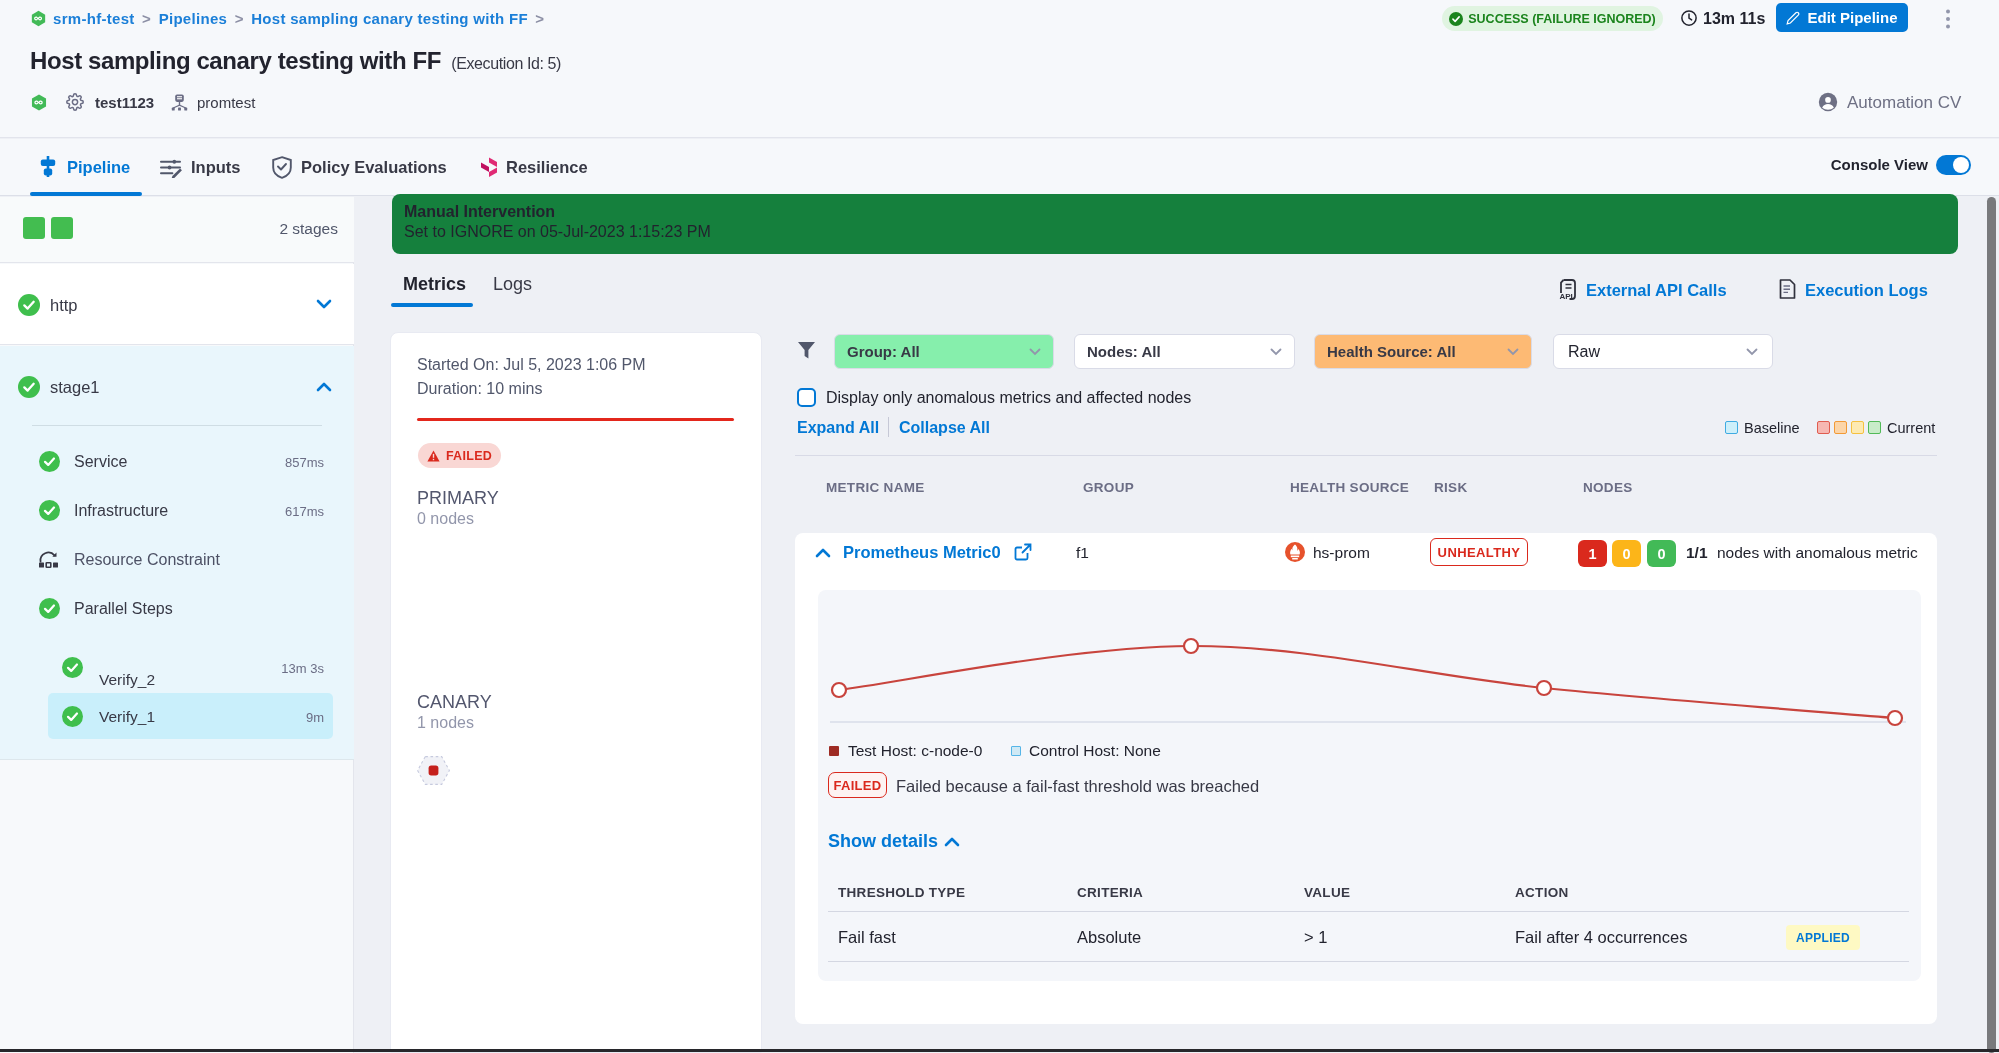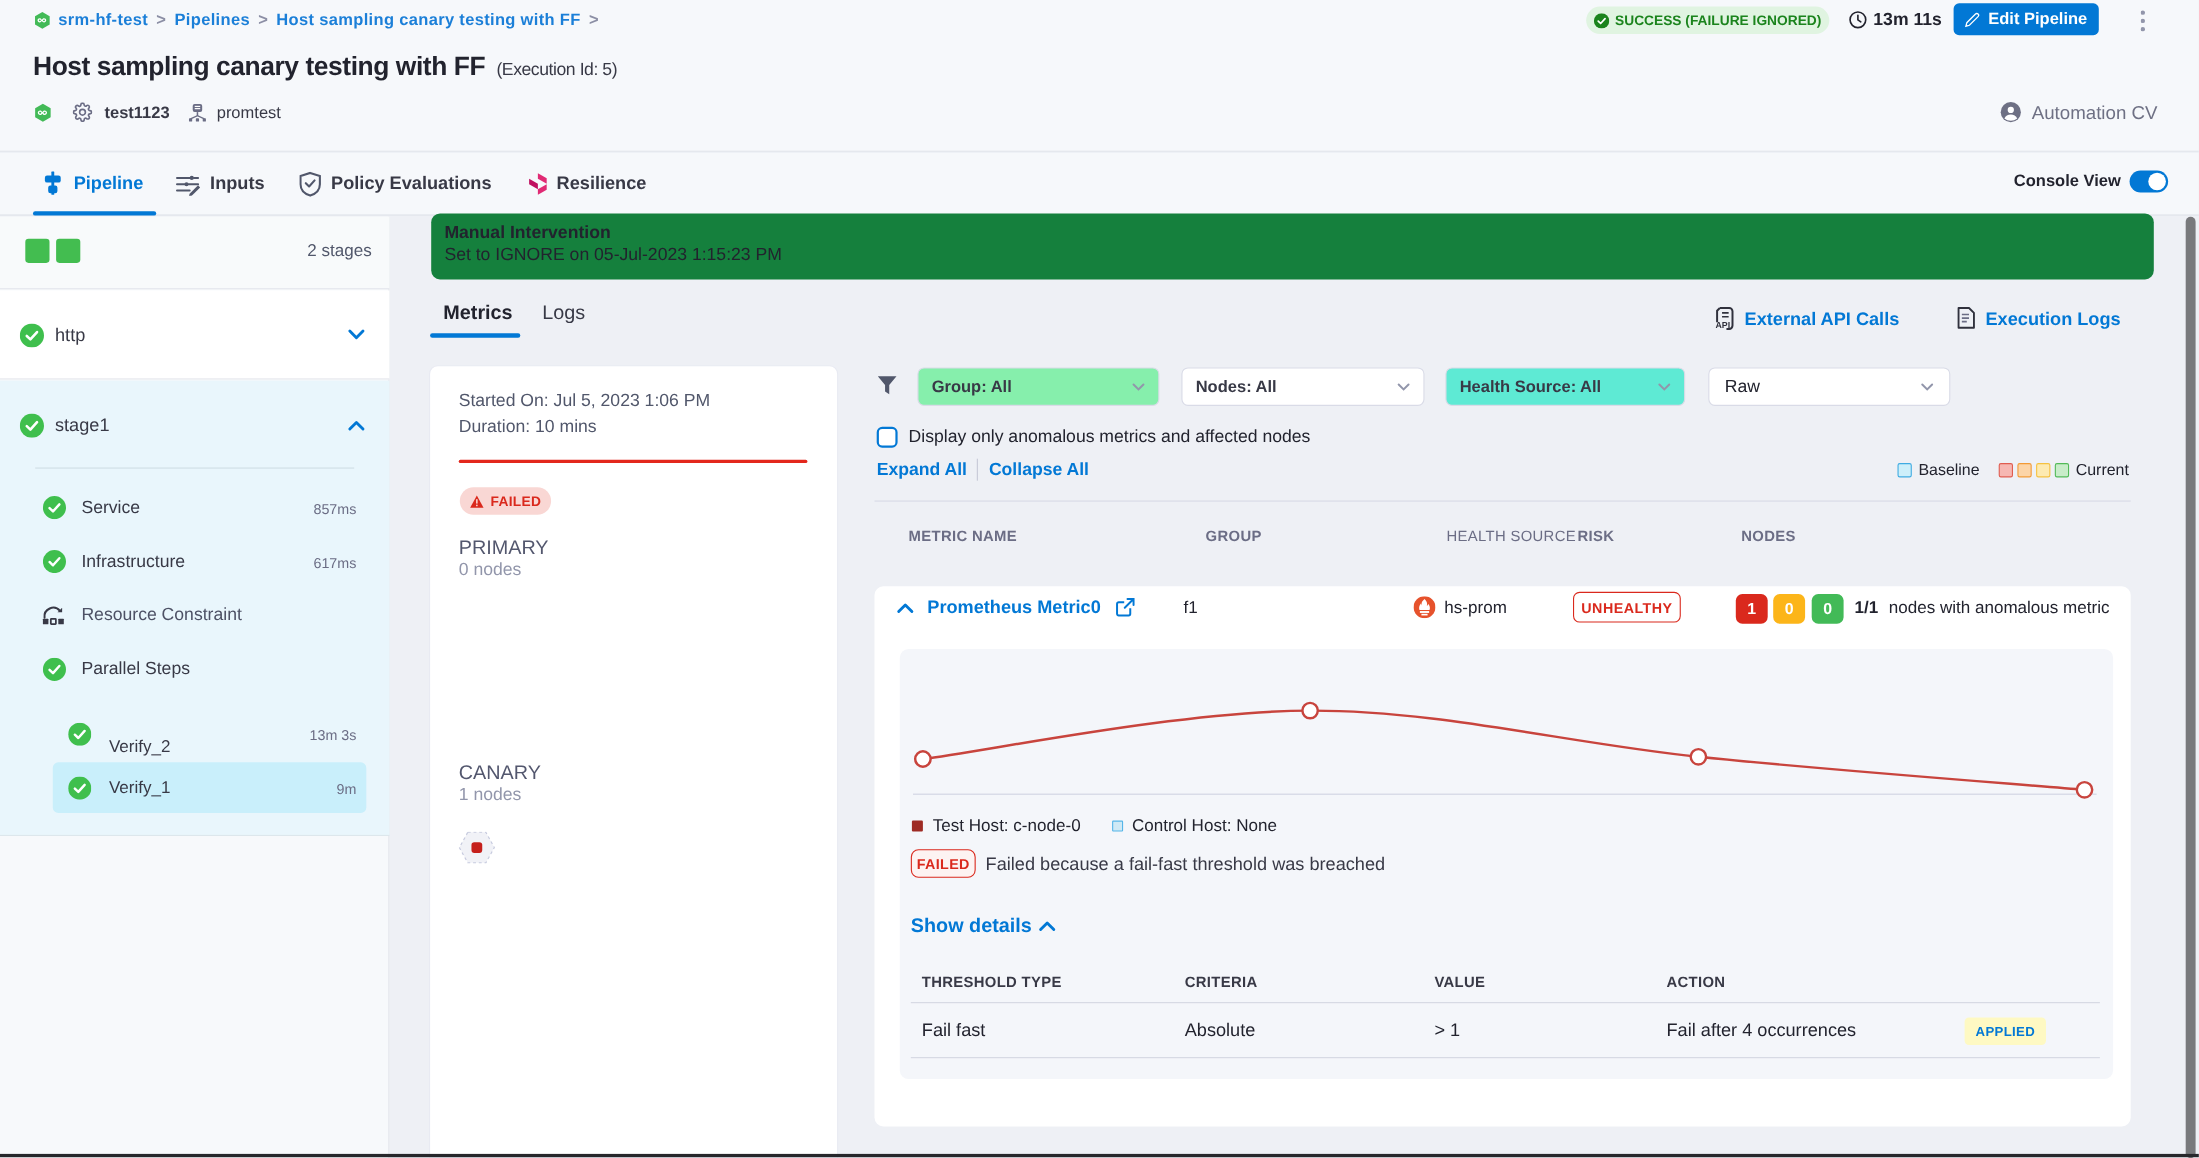--- a/index.html
+++ b/index.html
@@ -277,21 +277,21 @@
     <svg width="12" height="8" viewBox="0 0 12 8" fill="none" stroke="#9296ab" stroke-width="1.8" stroke-linecap="round">
       <path d="M1.5 1.5 6 6l4.5-4.5"></path>
     </svg>
 </div>
 <div class="abs" style="left:1074px;top:334px;width:221px;height:35px;background:#fff;border:1px solid #d9dbe7;border-radius:6px;display:flex;align-items:center;padding:0 12px;justify-content:space-between;">
   <span style="font-size:15px;font-weight:600;color:#383946;">Nodes: All</span>
     <svg width="12" height="8" viewBox="0 0 12 8" fill="none" stroke="#9296ab" stroke-width="1.8" stroke-linecap="round">
       <path d="M1.5 1.5 6 6l4.5-4.5"></path>
     </svg>
 </div>
-<div class="abs" style="left:1314px;top:334px;width:218px;height:35px;background:#5eead4;border:1px solid #d9dbe7;border-radius:6px;display:flex;align-items:center;padding:0 12px;justify-content:space-between;">
+<div class="abs" style="left:1314px;top:334px;width:218px;height:35px;background:#fdba74;border:1px solid #d9dbe7;border-radius:6px;display:flex;align-items:center;padding:0 12px;justify-content:space-between;">
   <span style="font-size:15px;font-weight:600;color:#383946;">Health Source: All</span>
     <svg width="12" height="8" viewBox="0 0 12 8" fill="none" stroke="#9296ab" stroke-width="1.8" stroke-linecap="round">
       <path d="M1.5 1.5 6 6l4.5-4.5"></path>
     </svg>
 </div>
 <div class="abs" style="left:1553px;top:334px;width:220px;height:35px;background:#fff;border:1px solid #d9dbe7;border-radius:6px;display:flex;align-items:center;padding:0 14px;justify-content:space-between;">
   <span style="font-size:16px;color:#22232e;">Raw</span>
     <svg width="12" height="8" viewBox="0 0 12 8" fill="none" stroke="#9296ab" stroke-width="1.8" stroke-linecap="round">
       <path d="M1.5 1.5 6 6l4.5-4.5"></path>
     </svg>
@@ -306,22 +306,22 @@
 <div class="abs" style="left:1744px;top:420px;font-size:14.5px;color:#22232e;">Baseline</div>
 <div class="abs" style="left:1817px;top:421px;width:13px;height:13px;background:#f6b7b2;border:1.5px solid #e05c50;border-radius:2px;"></div>
 <div class="abs" style="left:1834px;top:421px;width:13px;height:13px;background:#fcd5a8;border:1.5px solid #f29a36;border-radius:2px;"></div>
 <div class="abs" style="left:1851px;top:421px;width:13px;height:13px;background:#fdeab2;border:1.5px solid #f5c140;border-radius:2px;"></div>
 <div class="abs" style="left:1868px;top:421px;width:13px;height:13px;background:#c8ecc9;border:1.5px solid #52ba58;border-radius:2px;"></div>
 <div class="abs" style="left:1887px;top:420px;font-size:14.5px;color:#22232e;">Current</div>
 
 <div class="abs" style="left:795px;top:455px;width:1142px;height:1px;background:#d8dae6;"></div>
 
 <div class="abs" style="left:826px;top:480px;font-size:13.5px;font-weight:700;color:#6b6d85;letter-spacing:.3px;">METRIC NAME</div>
-<div class="abs" style="left:1083px;top:480px;font-size:13.5px;font-weight:700;color:#6b6d85;letter-spacing:.3px;margin-left:13px;">GROUP</div>
-<div class="abs" style="left:1290px;top:480px;font-size:13.5px;font-weight:400;color:#6b6d85;letter-spacing:.3px;margin-left:25px;">HEALTH SOURCE</div>
+<div class="abs" style="left:1083px;top:480px;font-size:13.5px;font-weight:700;color:#6b6d85;letter-spacing:.3px;">GROUP</div>
+<div class="abs" style="left:1290px;top:480px;font-size:13.5px;font-weight:700;color:#6b6d85;letter-spacing:.3px;">HEALTH SOURCE</div>
 <div class="abs" style="left:1434px;top:480px;font-size:13.5px;font-weight:700;color:#6b6d85;letter-spacing:.3px;">RISK</div>
 <div class="abs" style="left:1583px;top:480px;font-size:13.5px;font-weight:700;color:#6b6d85;letter-spacing:.3px;">NODES</div>
 
 <div class="abs" style="left:795px;top:533px;width:1142px;height:491px;background:#fff;border-radius:8px;"></div>
 <div class="abs" style="left:815px;top:548px;width:16px;height:10px;" id="chev-up-row">
     <svg width="16" height="10" viewBox="0 0 16 10" fill="none" stroke="#0278d5" stroke-width="2.6" stroke-linecap="round" stroke-linejoin="round">
       <path d="M2 8l6-6 6 6"></path>
     </svg>
   </div>
 <div class="abs" style="left:843px;top:543px;font-size:16.5px;font-weight:600;color:#0278d5;">Prometheus Metric0</div>

